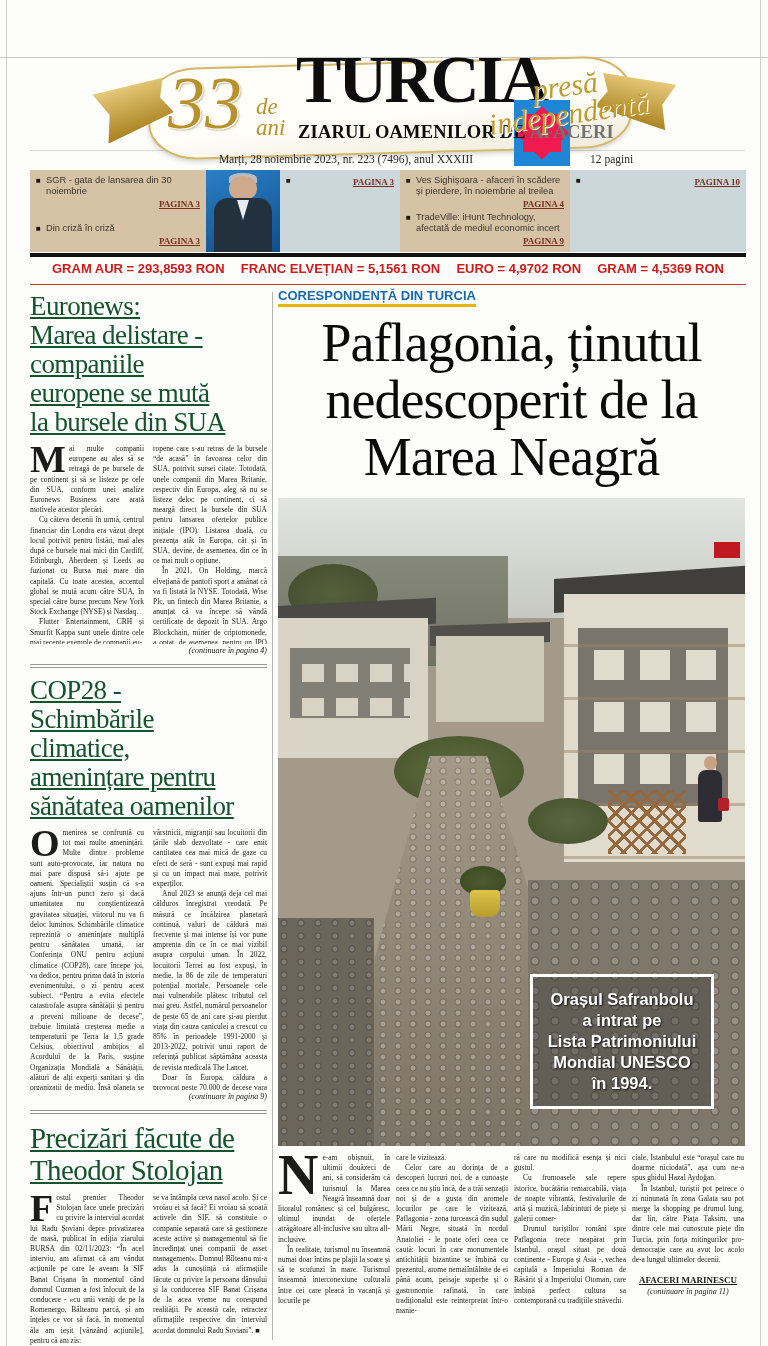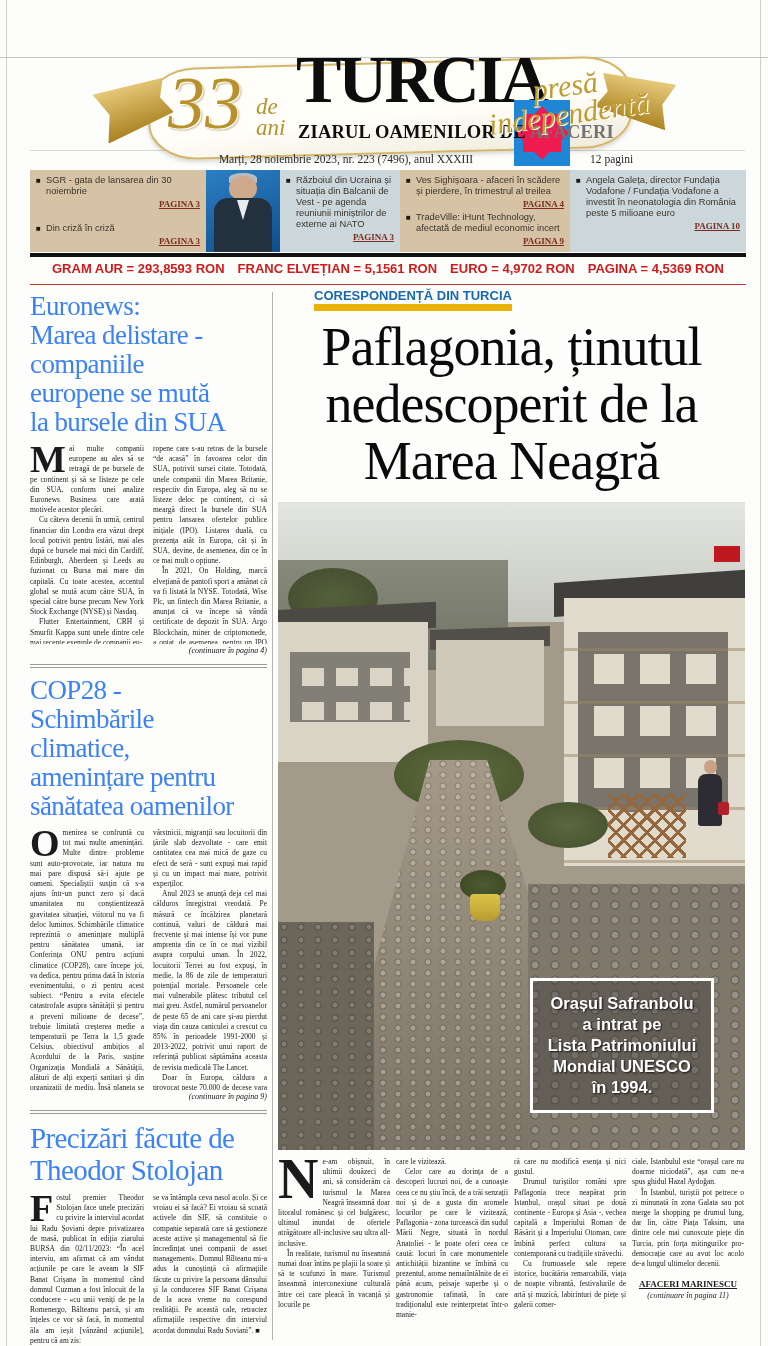--- a/index.html
+++ b/index.html
@@ -57,35 +57,35 @@
   .shirt{position:absolute;left:31px;top:30px;width:12px;height:20px;background:#e9ecef;clip-path:polygon(0 0,100% 0,50% 100%);}
   
   .black-rule{position:absolute;left:30px;top:253px;width:716px;height:4px;background:#111;}
   .ticker{position:absolute;left:30px;top:261px;width:716px;display:flex;justify-content:space-between;
       padding:0 22px;box-sizing:border-box;font-family:"Liberation Sans",sans-serif;
       font-weight:bold;font-size:13px;color:#cf1b1b;}
   .red-rule{position:absolute;left:30px;top:284px;width:716px;height:1px;background:#c0392b;}
   
   .vrule{position:absolute;left:272px;top:292px;width:1px;height:1048px;background:#b5b5b2;}
   .left-col{position:absolute;left:30px;top:292px;width:237px;}
-  .article-title{font-size:27px;line-height:29px;letter-spacing:-.6px;color:#3b82f6;}
+  .article-title{font-size:27px;line-height:29px;letter-spacing:-.6px;color:#14532d;text-decoration:underline;}
   .title-sm{font-size:29px;line-height:32px;}
   .twocol{display:flex;gap:9px;overflow:hidden;margin-top:7px;}
   .bcol{width:114px;font-size:7.5px;line-height:10.2px;text-align:justify;color:#1b1b1b;}
   .bcol p{margin:0;}
   .bcol p + p{text-indent:9px;}
   .dc{float:left;font-size:38px;line-height:30px;padding-right:3px;font-weight:bold;}
   .dc-big{float:left;font-size:56px;line-height:44px;padding-right:4px;font-weight:bold;}
   .cont{font-style:italic;text-align:right;font-size:8px;margin-top:2px;}
   .divider{border-top:1px solid #9a9a98;border-bottom:1px solid #9a9a98;height:2px;margin:9px 0 8px;}
   .h-eu{height:200px;} .h-cop{height:262px;} .h-sto{height:167px;}
   
   .right-col{position:absolute;left:278px;top:286px;width:467px;}
   .kicker{display:inline-block;font-family:"Liberation Sans",sans-serif;font-weight:bold;
-      font-size:13px;color:#1769b3;border-bottom:7px solid #eab308;padding-bottom:1px;margin-left:36px;}
+      font-size:13px;color:#1769b3;border-bottom:3px solid #eab308;padding-bottom:1px;}
   .main-headline{margin-top:8px;font-size:54px;line-height:57px;letter-spacing:-1px;
       text-align:center;color:#0a0a0a;}
   
   .photo{position:relative;margin-top:12px;width:467px;height:648px;background:#a39a8a;overflow:hidden;}
   .ph{position:absolute;}
   .sky{left:0;top:0;width:467px;height:120px;background:linear-gradient(#e3e5e0,#c6c8c1);}
   .hillL{left:0;top:58px;width:230px;height:110px;background:linear-gradient(#87897b,#6f7264);}
   .treeL{left:10px;top:66px;width:90px;height:60px;background:radial-gradient(#55603c,#424b2e);border-radius:50%;}
   .houseL1{left:0;top:120px;width:150px;height:140px;background:#d9d4c6;}
   .roofL1{left:-6px;top:104px;width:164px;height:26px;background:#4a4944;transform:skewY(-3deg);}
@@ -180,51 +180,49 @@
     </div>
     <div class="sphoto">
       <div class="hair"></div>
       <div class="head"></div>
       <div class="suit"></div>
       <div class="shirt"></div>
     </div>
     <div class="sbox blue b2">
       <div class="item">
         <span class="bullet">■</span>
-        <span>Războiul din Ucraina și situația din Balcanii de Vest - pe agenda reuniunii miniștrilor de externe ai NATO</span>
         <span class="pagelink">PAGINA 3</span>
       </div>
     </div>
     <div class="sbox tan b3">
       <div class="item">
         <span class="bullet">■</span>
-        <span>Ves Sighișoara - afaceri în scădere și pierdere, în trimestrul al treilea</span>
+        <span>Ves Sighișoara - afaceri în scădere și pierdere, în noiembrie al treilea</span>
         <span class="pagelink">PAGINA 4</span>
       </div>
       <div class="item">
         <span class="bullet">■</span>
         <span>TradeVille: iHunt Technology, afectată de mediul economic incert</span>
         <span class="pagelink">PAGINA 9</span>
       </div>
     </div>
     <div class="sbox blue b4">
       <div class="item">
         <span class="bullet">■</span>
-        <span>Angela Galeța, director Fundația Vodafone / Fundația Vodafone a investit în neonatologia din România peste 5 milioane euro</span>
         <span class="pagelink">PAGINA 10</span>
       </div>
     </div>
   </div>
 
   <div class="black-rule"></div>
   <div class="ticker">
     <span>GRAM AUR = 293,8593 RON</span>
     <span>FRANC ELVEȚIAN = 5,1561 RON</span>
     <span>EURO = 4,9702 RON</span>
-    <span>PAGINA = 4,5369 RON</span>
+    <span>GRAM = 4,5369 RON</span>
   </div>
   <div class="red-rule"></div>
   <div class="vrule"></div>
 
   <div class="left-col">
     <div>
       <div class="article-title pre">Euronews:
 Marea delistare -
 companiile
 europene se mută
@@ -321,22 +319,22 @@
       <div class="bcol4">
         <p><span class="dc-big">N</span><span>e-am obișnuit, în ultimii douăzeci de ani, să considerăm că turismul la Marea Neagră înseamnă doar litoralul românesc și cel bulgăresc, ultimul inundat de ofertele atrăgătoare all-inclusive sau ultra all-inclusive.</span></p>
         <p>În realitate, turismul nu înseamnă numai doar întins pe plajii la soare și să te scufunzi în mare. Turismul înseamnă interconexiune culturală între cei care pleacă în vacanță și locurile pe</p>
       </div>
       <div class="bcol4">
         <p>care le vizitează.</p>
         <p>Celor care au dorința de a descoperi lucruri noi, de a cunoaște ceea ce nu știu încă, de a trăi senzații noi și de a gusta din aromele locurilor pe care le vizitează, Paflagonia - zona turcească din sudul Mării Negre, situată în nordul Anatoliei - le poate oferi ceea ce caută: locuri în care monumentele antichității bizantine se îmbină cu prezentul, arome nemaiîntâlnite de ei până acum, peisaje superbe și o gastronomie rafinată, în care tradiționalul este reinterpretat într-o manie-</p>
       </div>
       <div class="bcol4">
         <p>ră care nu modifică esența și nici gustul.</p>
+        <p>Cu frumoasele sale repere istorice, bucătăria remarcabilă, viața de noapte vibrantă, festivalurile de artă și muzică, labirinturi de piețe și galerii comer-</p>
         <p>Drumul turiștilor români spre Paflagonia trece neapărat prin Istanbul, orașul situat pe două continente - Europa și Asia -, vechea capitală a Imperiului Roman de Răsărit și a Imperiului Otoman, care îmbină perfect cultura sa contemporană cu tradițiile străvechi.</p>
-        <p>Cu frumoasele sale repere istorice, bucătăria remarcabilă, viața de noapte vibrantă, festivalurile de artă și muzică, labirinturi de piețe și galerii comer-</p>
       </div>
       <div class="bcol4">
         <p>ciale, Istanbulul este “orașul care nu doarme niciodată”, așa cum ne-a spus ghidul Hazal Aydoğan.</p>
         <p>În Istanbul, turiștii pot petrece o zi minunată în zona Galata sau pot merge la shopping pe drumul lung, dar lin, către Piața Taksim, una dintre cele mai cunoscute piețe din Turcia, prin forța mitingurilor pro-democrație care au avut loc acolo de-a lungul ultimelor decenii.</p>
         <div class="byline">AFACERI MARINESCU</div>
         <div class="cont-c">(continuare în pagina 11)</div>
       </div>
     </div>
   </div>
 </div>

